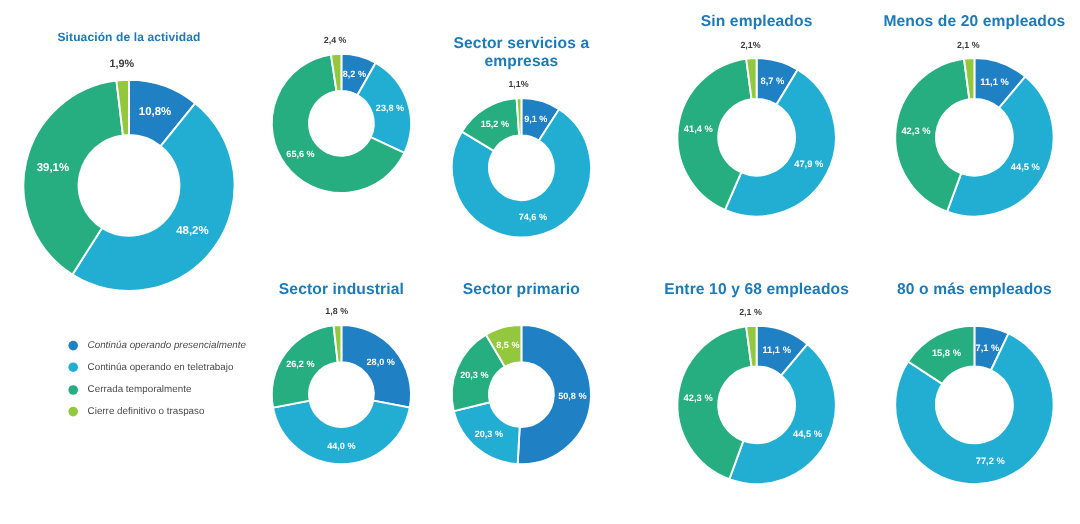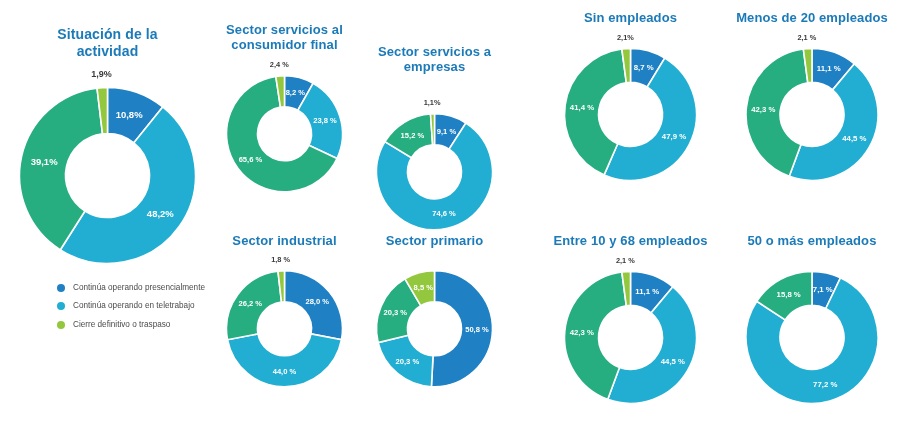--- a/index.html
+++ b/index.html
@@ -22,21 +22,21 @@
 
   .chart-title {
     text-align: center;
     color: #1b7ab8;
     font-weight: bold;
     line-height: 1.18;
     letter-spacing: 0.1px;
   }
 
   .main-title {
-    font-size: 14px;
+    font-size: 10px;
   }
 
   .sub-title {
     font-size: 13px;
   }
 
   svg { display: block; overflow: visible; }
 
   .slice-label {
     font-family: "Liberation Sans", sans-serif;
@@ -82,34 +82,33 @@
         <text x="124.13327039399414" y="55.20561516696381" text-anchor="middle" dominant-baseline="central" class="slice-label" font-size="9.5px" fill="#ffffff">10,8%</text>
         <path d="M 157.73683979358165 47.99531746210195 A 88 88 0 0 1 55.34724204184831 190.80085744417732 L 79.99527461088215 151.96177287108463 A 42 42 0 0 0 128.8630371742094 83.80458333418503 Z" fill="#22aed2" stroke="#ffffff" stroke-width="1.6"></path>
         <text x="155.32512068815112" y="154.37488117845743" text-anchor="middle" dominant-baseline="central" class="slice-label" font-size="9.5px" fill="#ffffff">48,2%</text>
         <path d="M 55.34724204184831 190.80085744417732 A 88 88 0 0 1 92.01944991165139 29.12633079785641 L 97.49791927601544 74.79893060806782 A 42 42 0 0 0 79.99527461088215 151.96177287108463 Z" fill="#27ae80" stroke="#ffffff" stroke-width="1.6"></path>
         <text x="39.11026905590047" y="102.12147396863398" text-anchor="middle" dominant-baseline="central" class="slice-label" font-size="9.5px" fill="#ffffff">39,1%</text>
         <path d="M 92.01944991165139 29.12633079785641 A 88 88 0 0 1 102.4999999999999 28.5 L 102.49999999999996 74.5 A 42 42 0 0 0 97.49791927601544 74.79893060806782 Z" fill="#93c83e" stroke="#ffffff" stroke-width="1.6"></path>
         <text x="96.41819095927191" y="14.73156629488632" text-anchor="middle" dominant-baseline="central" class="slice-label" font-size="9px" fill="#3a3a3a">1,9%</text>
       </svg>
     </div>
     <div class="chart-block" style="left: 212px; top: 22px; width: 145px;">
-      <div class="chart-title sub-title" style="width: 135px; margin: 0px auto; color: rgb(27, 122, 184);">Sector servicios al consumidor final</div>
       <svg width="145" height="138.8" viewBox="0 0 145 138.8">
         <path d="M 72.5 22.799999999999997 A 58 58 0 0 1 101.07818580980091 30.32934222916751 L 85.80363822180388 57.305038623922805 A 27 27 0 0 0 72.5 53.8 Z" fill="#2080c4" stroke="#ffffff" stroke-width="1.6"></path>
         <text x="83.32775584154373" y="39.702436770096504" text-anchor="middle" dominant-baseline="central" class="slice-label" font-size="7.6px" fill="#ffffff">8,2 %</text>
         <path d="M 101.07818580980091 30.32934222916751 A 58 58 0 0 1 124.97996904302913 105.4951989107742 L 96.93033041658252 92.29604087225695 A 27 27 0 0 0 85.80363822180388 57.305038623922805 Z" fill="#22aed2" stroke="#ffffff" stroke-width="1.6"></path>
         <text x="113.0016220144818" y="67.92100104060711" text-anchor="middle" dominant-baseline="central" class="slice-label" font-size="7.6px" fill="#ffffff">23,8 %</text>
         <path d="M 124.97996904302913 105.4951989107742 A 58 58 0 1 1 63.78691583099601 23.458198805200993 L 68.44390909373952 54.106402892076325 A 27 27 0 1 0 96.93033041658252 92.29604087225695 Z" fill="#27ae80" stroke="#ffffff" stroke-width="1.6"></path>
         <text x="38.43340314298775" y="106.21096177994455" text-anchor="middle" dominant-baseline="central" class="slice-label" font-size="7.6px" fill="#ffffff">65,6 %</text>
         <path d="M 63.78691583099601 23.458198805200993 A 58 58 0 0 1 72.49999999999994 22.799999999999997 L 72.49999999999997 53.8 A 27 27 0 0 0 68.44390909373952 54.106402892076325 Z" fill="#93c83e" stroke="#ffffff" stroke-width="1.6"></path>
         <text x="67.26704681997445" y="11.527371198895153" text-anchor="middle" dominant-baseline="central" class="slice-label" font-size="7.4px" fill="#3a3a3a">2,4 %</text>
       </svg>
     </div>
     <div class="chart-block" style="left: 362px; top: 28px; width: 145px;">
-      <div class="chart-title sub-title" style="width: 120px; margin: 16px auto; color: rgb(27, 122, 184);">Sector servicios a empresas</div>
+      <div class="chart-title sub-title" style="width: 120px; margin: 0px auto; color: rgb(27, 122, 184);">Sector servicios a empresas</div>
       <svg width="145" height="138.8" viewBox="0 0 145 138.8">
         <path d="M 72.5 22.799999999999997 A 58 58 0 0 1 103.88503262335881 32.0252142267062 L 87.11027380742566 58.09449627794943 A 27 27 0 0 0 72.5 53.8 Z" fill="#2080c4" stroke="#ffffff" stroke-width="1.6"></path>
         <text x="84.4852794757555" y="40.02496994620317" text-anchor="middle" dominant-baseline="central" class="slice-label" font-size="7.6px" fill="#ffffff">9,1 %</text>
         <path d="M 103.88503262335881 32.0252142267062 A 58 58 0 1 1 22.95190896144087 50.65059412799887 L 49.43450934411902 66.76493174924084 A 27 27 0 1 0 87.11027380742566 58.09449627794943 Z" fill="#22aed2" stroke="#ffffff" stroke-width="1.6"></path>
         <text x="82.03150734034871" y="122.21739209342952" text-anchor="middle" dominant-baseline="central" class="slice-label" font-size="7.6px" fill="#ffffff">74,6 %</text>
         <path d="M 22.95190896144087 50.65059412799887 A 58 58 0 0 1 68.4945185085645 22.938474631048933 L 70.63537930571106 53.864462328246915 A 27 27 0 0 0 49.43450934411902 66.76493174924084 Z" fill="#27ae80" stroke="#ffffff" stroke-width="1.6"></path>
         <text x="50.407762938619854" y="44.49320915277995" text-anchor="middle" dominant-baseline="central" class="slice-label" font-size="7.6px" fill="#ffffff">15,2 %</text>
         <path d="M 68.4945185085645 22.938474631048933 A 58 58 0 0 1 72.49999999999999 22.799999999999997 L 72.5 53.8 A 27 27 0 0 0 70.63537930571106 53.864462328246915 Z" fill="#93c83e" stroke="#ffffff" stroke-width="1.6"></path>
         <text x="70.09976694371537" y="11.371477177780037" text-anchor="middle" dominant-baseline="central" class="slice-label" font-size="7.4px" fill="#3a3a3a">1,1%</text>
       </svg>
@@ -173,38 +172,42 @@
         <text x="99.2429132866827" y="43.34921439677034" text-anchor="middle" dominant-baseline="central" class="slice-label" font-size="7.8px" fill="#ffffff">11,1 %</text>
         <path d="M 124.88867510965457 38.81146155058292 A 66 66 0 0 1 59.753567070481886 151.3564346051557 L 71.47142645841546 119.43948344492398 A 32 32 0 0 0 103.0520849016507 64.8722237821008 Z" fill="#22aed2" stroke="#ffffff" stroke-width="1.6"></path>
         <text x="124.90956518239793" y="113.94442464267479" text-anchor="middle" dominant-baseline="central" class="slice-label" font-size="7.8px" fill="#ffffff">44,5 %</text>
         <path d="M 59.753567070481886 151.3564346051557 A 66 66 0 0 1 73.8167522999093 23.973696349412577 L 78.28994050904693 57.6781558057758 A 32 32 0 0 0 71.47142645841546 119.43948344492398 Z" fill="#27ae80" stroke="#ffffff" stroke-width="1.6"></path>
         <text x="33.7959131826962" y="84.02301875653878" text-anchor="middle" dominant-baseline="central" class="slice-label" font-size="7.8px" fill="#ffffff">42,3 %</text>
         <path d="M 73.8167522999093 23.973696349412577 A 66 66 0 0 1 82.49999999999999 23.400000000000006 L 82.5 57.400000000000006 A 32 32 0 0 0 78.28994050904693 57.6781558057758 Z" fill="#93c83e" stroke="#ffffff" stroke-width="1.6"></path>
         <text x="77.39274392670679" y="12.098532773292021" text-anchor="middle" dominant-baseline="central" class="slice-label" font-size="7.4px" fill="#3a3a3a">2,1 %</text>
       </svg>
     </div>
     <div class="chart-block" style="left: 728px; top: 233px; width: 168px;">
-      <div class="chart-title sub-title" style="width: 168px; margin: 0px auto; color: rgb(27, 122, 184);">50 o más empleados</div>
+      <div class="chart-title sub-title" style="width: 168px; margin: 0px auto; color: rgb(27, 122, 184);">80 o más empleados</div>
       <svg width="168" height="155.4" viewBox="0 0 168 155.4">
         <path d="M 84 23.400000000000006 A 66 66 0 0 1 112.44956118706321 29.846473922499378 L 97.79372663615186 60.5255631139391 A 32 32 0 0 0 84 57.400000000000006 Z" fill="#2080c4" stroke="#ffffff" stroke-width="1.6"></path>
         <text x="94.82854808810356" y="41.61148101998108" text-anchor="middle" dominant-baseline="central" class="slice-label" font-size="7.8px" fill="#ffffff">7,1 %</text>
         <path d="M 112.44956118706321 29.846473922499378 A 66 66 0 1 1 28.758941105939414 53.283169958273895 L 57.21645629378881 71.88880967673886 A 32 32 0 1 0 97.79372663615186 60.5255631139391 Z" fill="#22aed2" stroke="#ffffff" stroke-width="1.6"></path>
         <text x="97.21360333674953" y="136.5847505753611" text-anchor="middle" dominant-baseline="central" class="slice-label" font-size="7.8px" fill="#ffffff">77,2 %</text>
         <path d="M 28.758941105939414 53.283169958273895 A 66 66 0 0 1 84.00000000000004 23.400000000000006 L 84.00000000000003 57.400000000000006 A 32 32 0 0 0 57.21645629378881 71.88880967673886 Z" fill="#27ae80" stroke="#ffffff" stroke-width="1.6"></path>
         <text x="60.685696439119084" y="46.3019345043064" text-anchor="middle" dominant-baseline="central" class="slice-label" font-size="7.8px" fill="#ffffff">15,8 %</text>
       </svg>
     </div>
   </div>
 
 <div id="legend">
     <div class="legend-item">
       <span class="legend-dot" style="background: rgb(32, 128, 196);"></span>
-      <span class="legend-text" style="color: rgb(75, 75, 75);">Continúa operando presencialmente</span>
+      <span class="legend-text" style="color: rgb(75, 75, 75); font-style: italic;">Continúa operando presencialmente</span>
     </div>
     <div class="legend-item">
       <span class="legend-dot" style="background: rgb(34, 174, 210);"></span>
       <span class="legend-text" style="color: rgb(75, 75, 75);">Continúa operando en teletrabajo</span>
     </div>
     <div class="legend-item">
+      <span class="legend-dot" style="background: rgb(39, 174, 128);"></span>
+      <span class="legend-text" style="color: rgb(75, 75, 75);">Cerrada temporalmente</span>
+    </div>
+    <div class="legend-item">
       <span class="legend-dot" style="background: rgb(147, 200, 62);"></span>
       <span class="legend-text" style="color: rgb(75, 75, 75);">Cierre definitivo o traspaso</span>
     </div>
   </div>
 
 </body></html>

